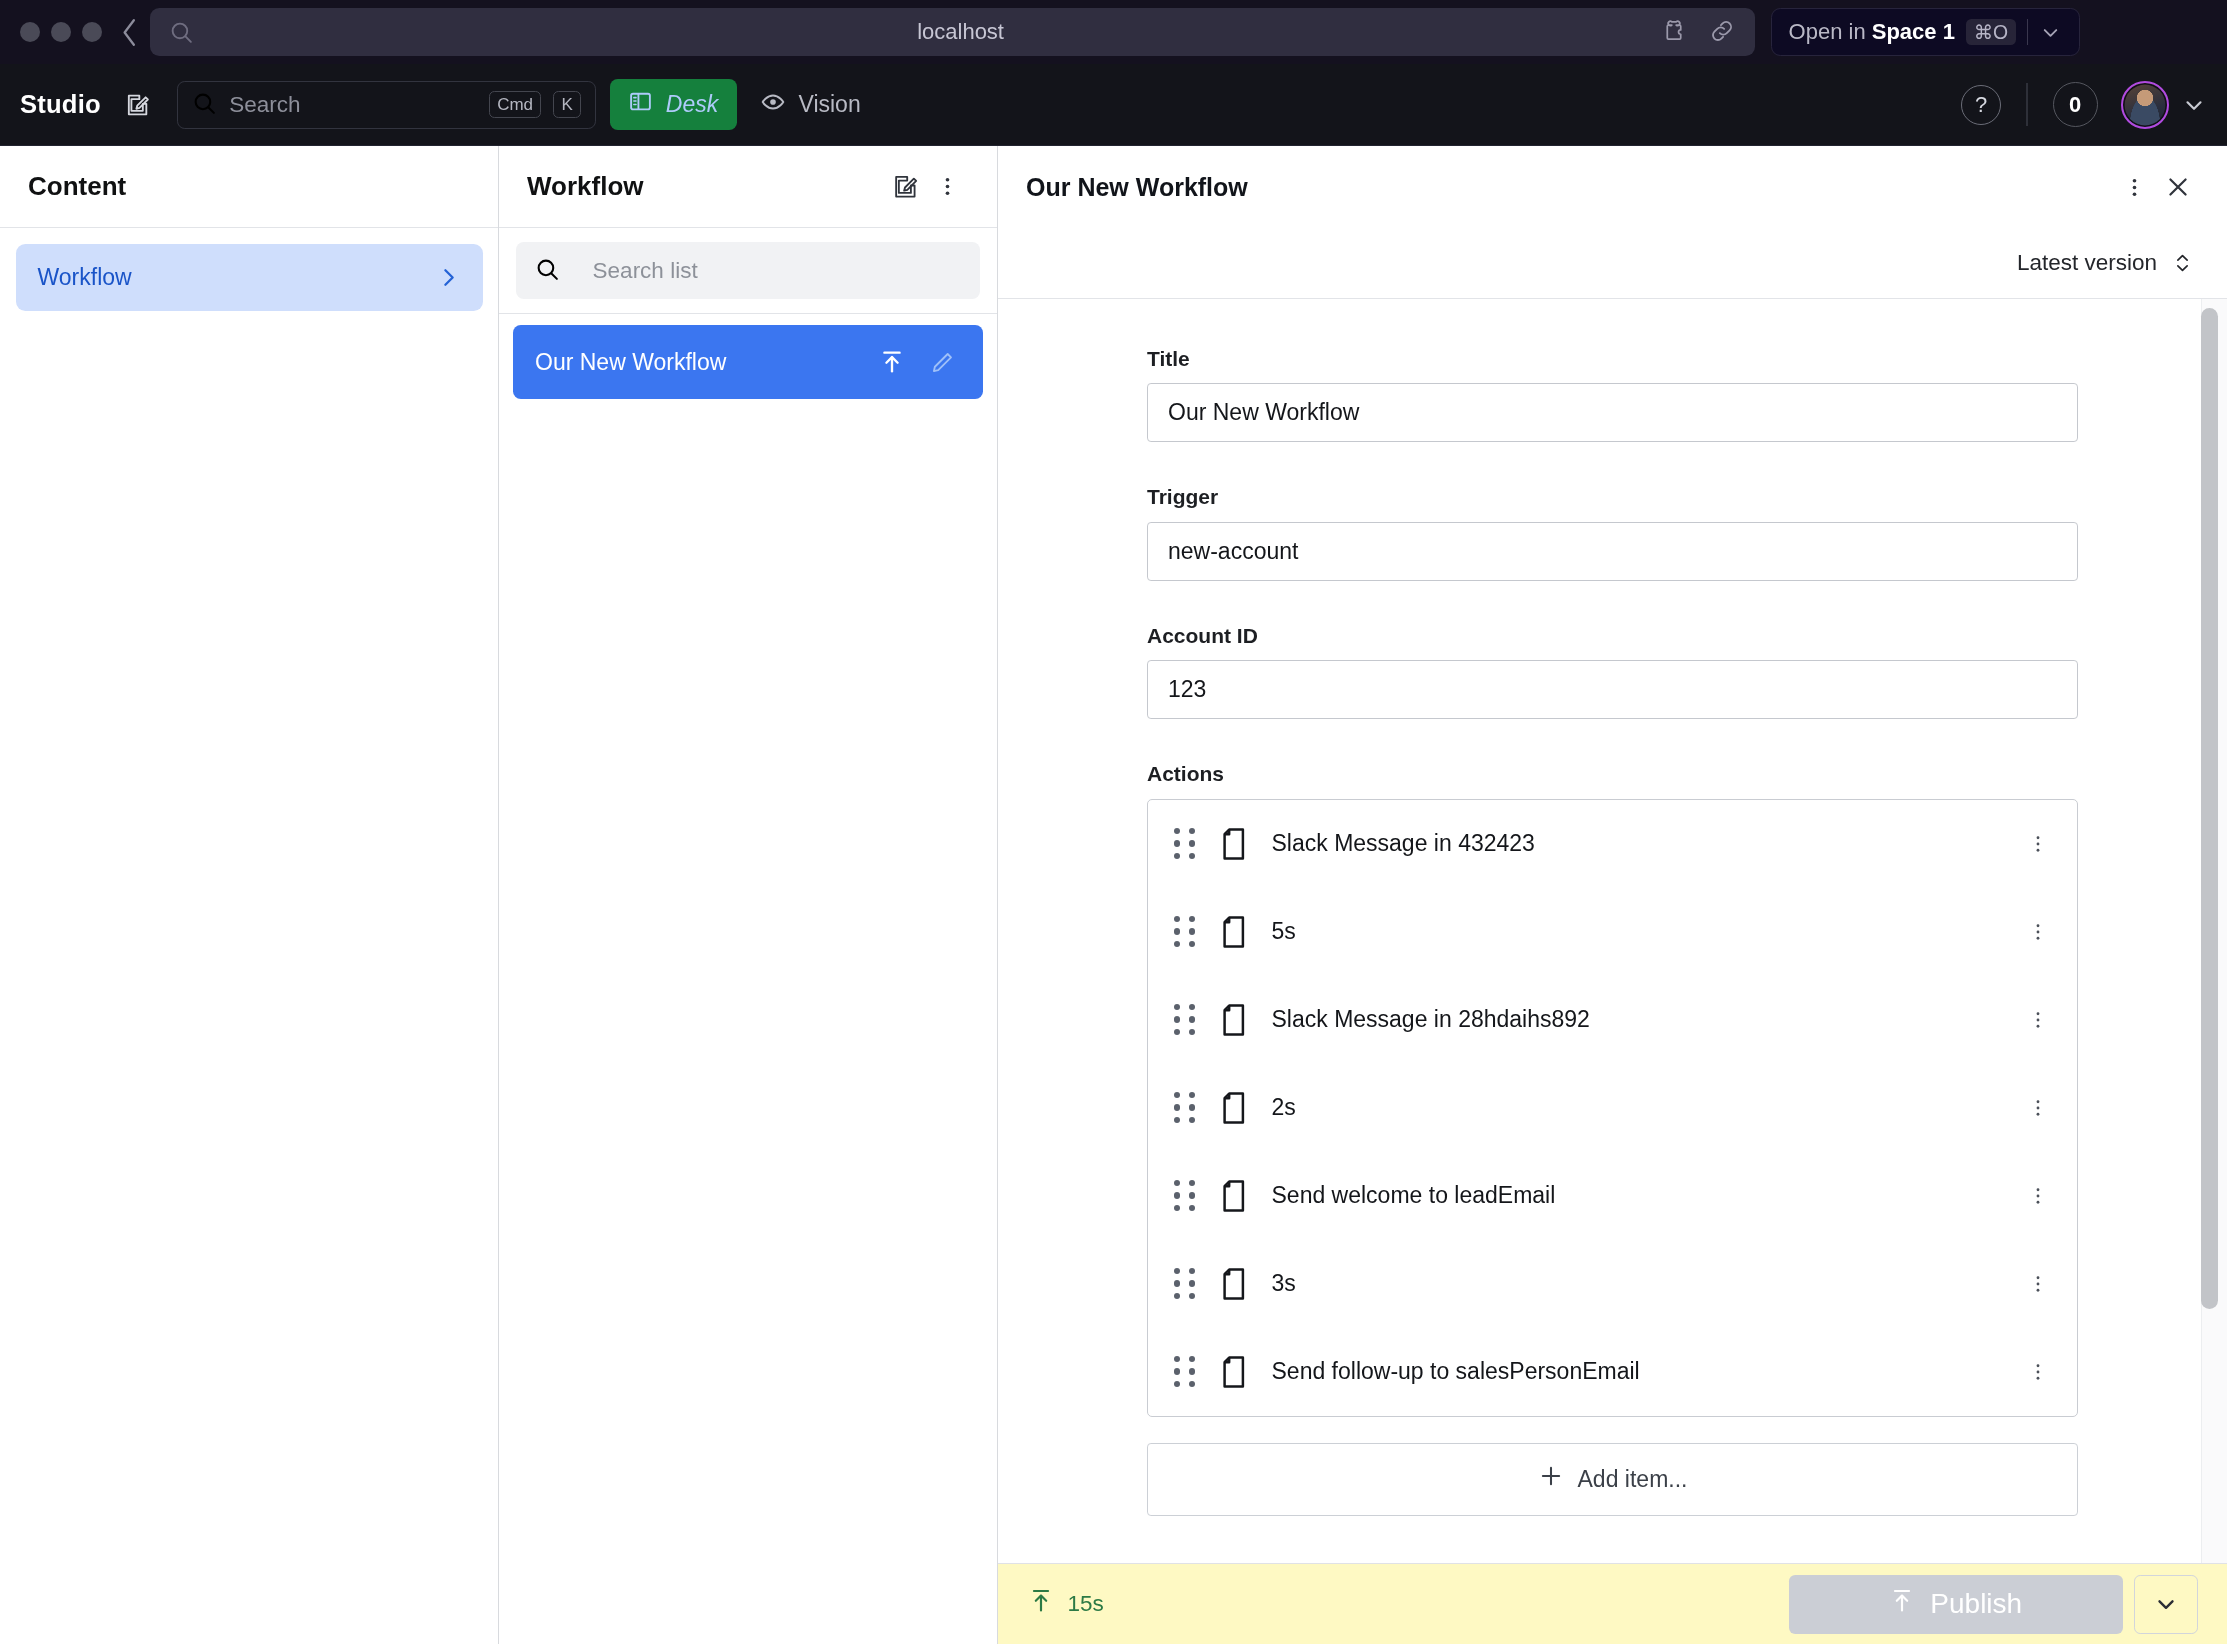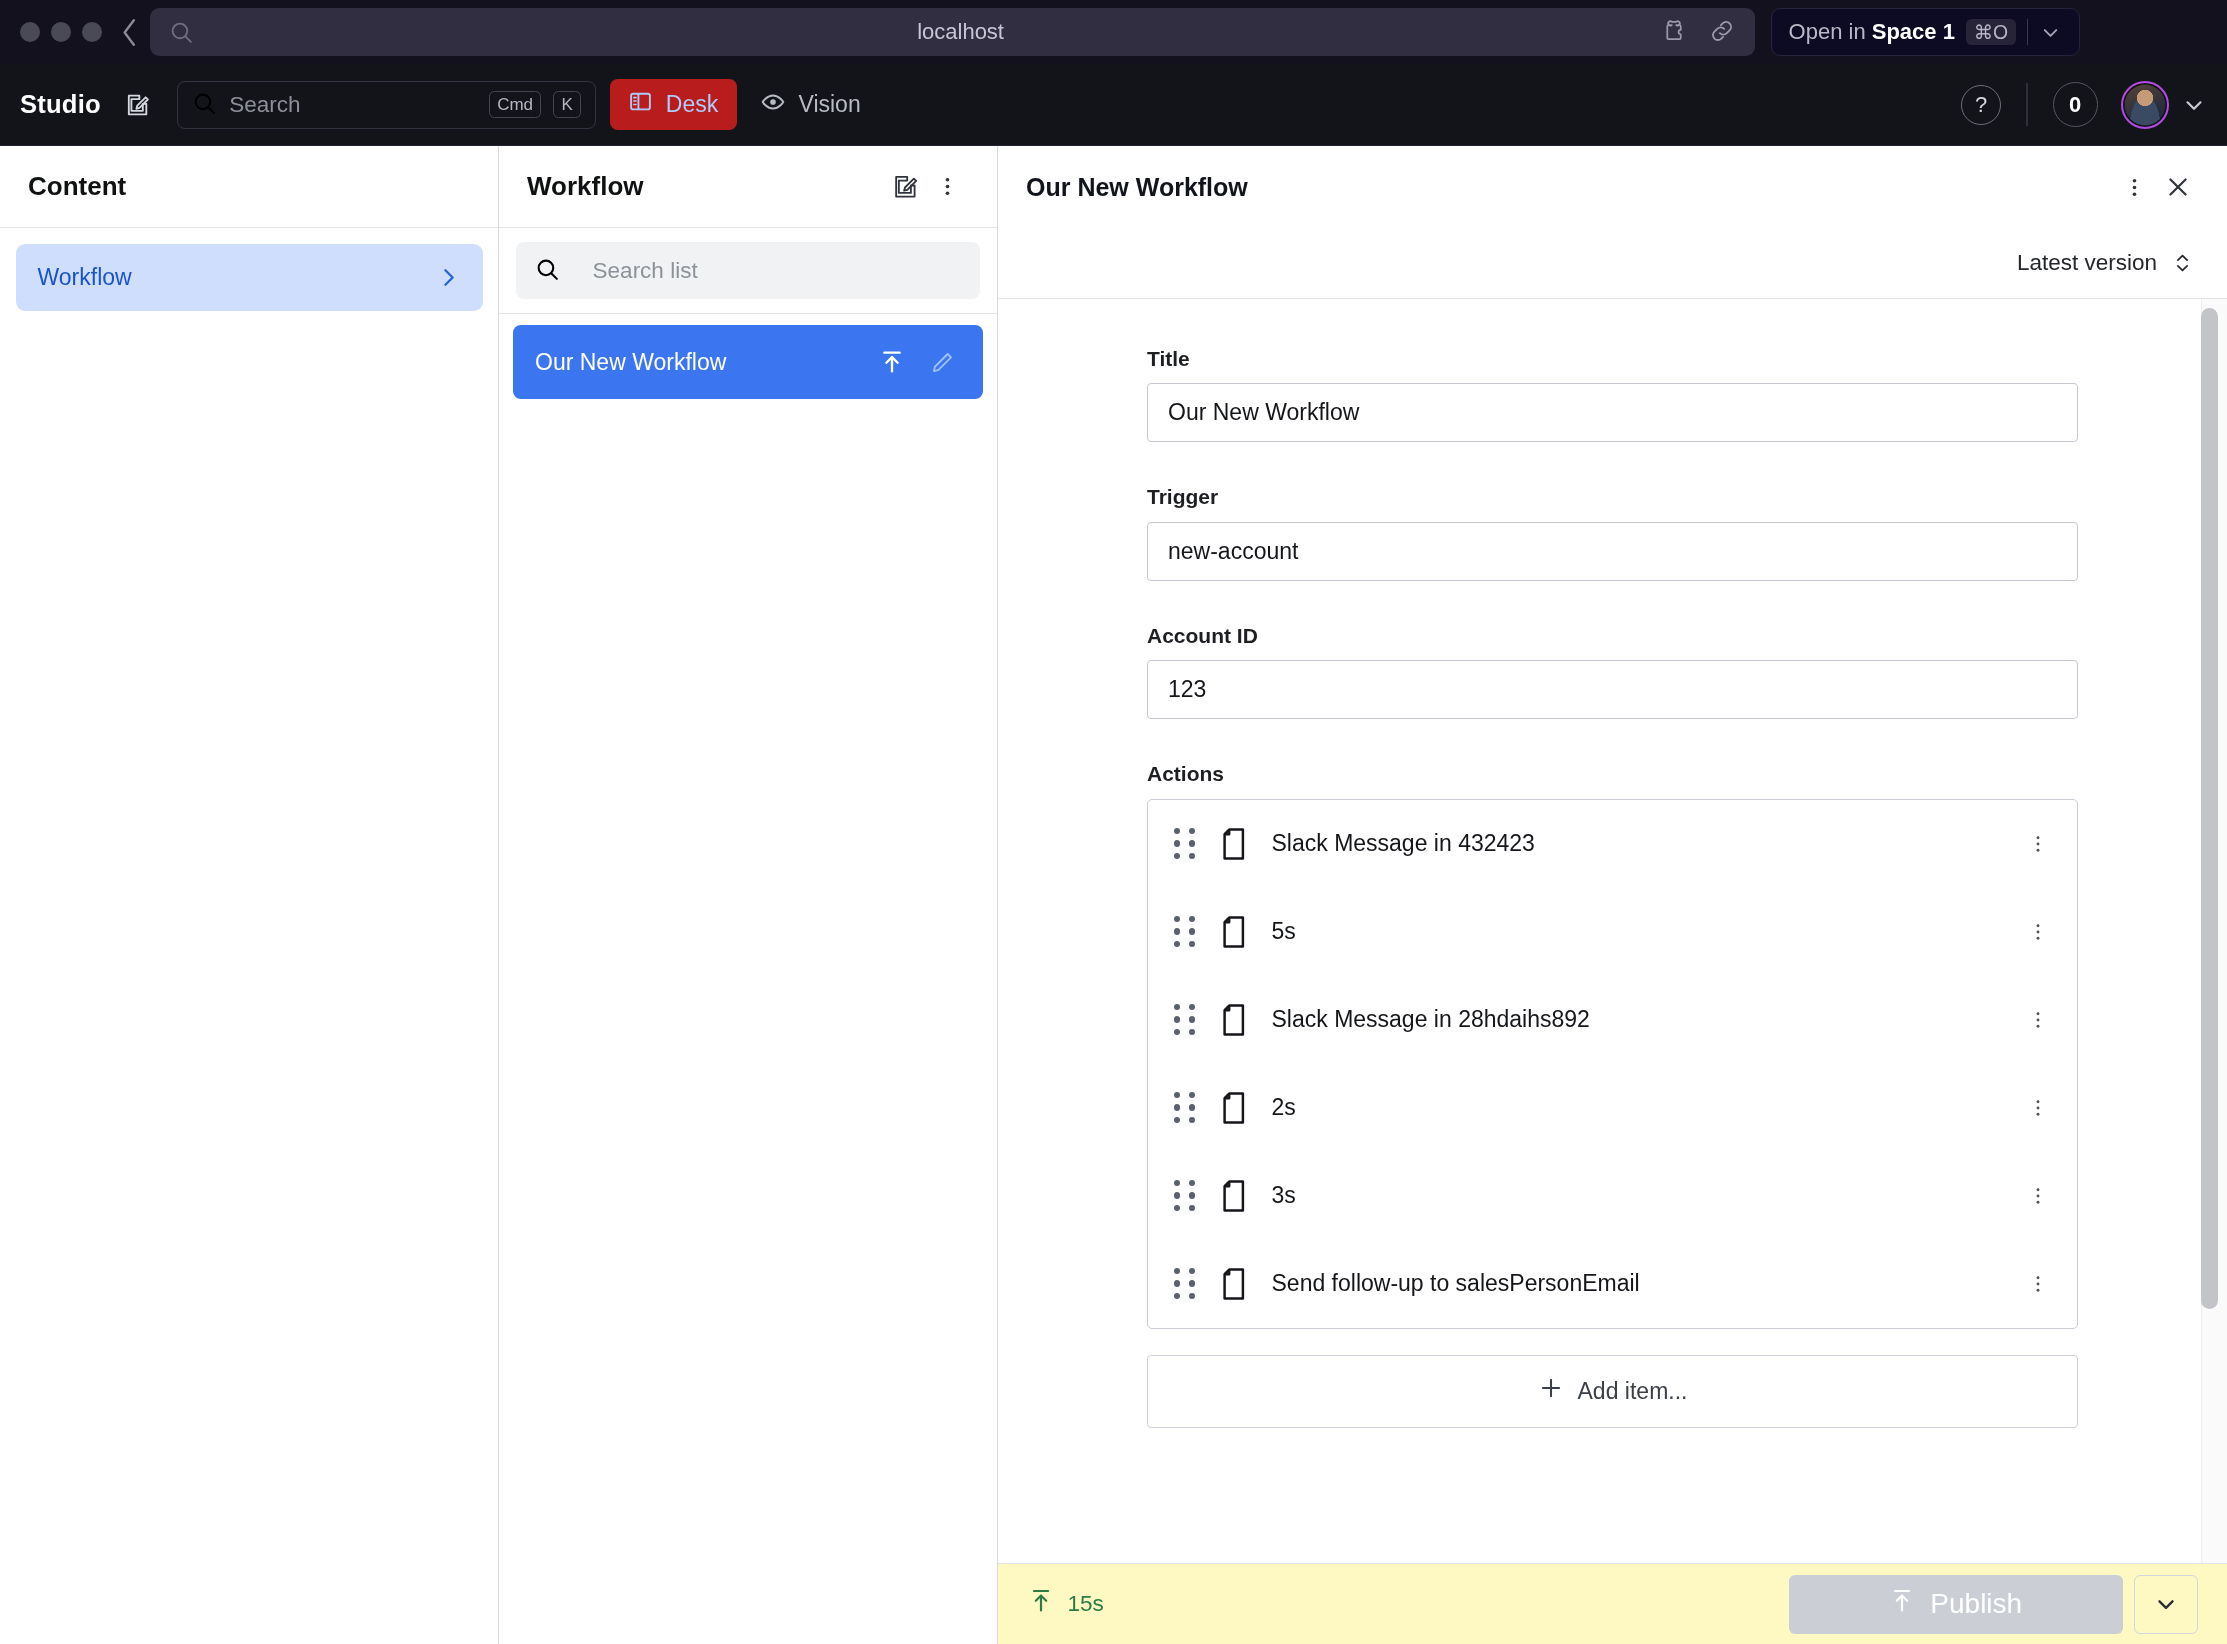--- a/index.html
+++ b/index.html
@@ -70,21 +70,21 @@
   .search-box .ph { color:#8d8f9a; font-size: 22.5px; flex:1; }
   .kbd {
     border:0.8px solid #44464f; border-radius:5.4px; color:#b4b6c0;
     font-size:17px; padding: 2.3px 7px; line-height: 1.15;
   }
   .tabs { display:flex; align-items:center; margin-left: 14px; gap: 4.7px; }
   .tab {
     display:flex; align-items:center; gap: 12.4px; padding: 0 18.6px;
     height: 51px; border-radius: 7.8px; font-size: 23px; color:#b8bac4;
   }
-  .tab.active { background:#b91c1c; color:#aecbfa; }
+  .tab.active { background:#15803d; color:#aecbfa;font-style:italic; }
   .hdr-right { margin-left:auto; display:flex; align-items:center; gap: 0px; }
   .circ-btn {
     width:40px; height:40px; border-radius:50%; border:1.6px solid #6b6d78;
     display:flex; align-items:center; justify-content:center; color:#d6d8e0; font-size:22px;
   }
   .vdiv { width:1.6px; height:43px; background:#2e3039; margin: 0 25px; }
   .count-badge {
     width:45px; height:45px; border-radius:50%; border:1.6px solid #55575f;
     display:flex; align-items:center; justify-content:center; color:#ffffff;
     font-size:22px; font-weight:600;
@@ -532,20 +532,44 @@
               <span class="action-label">2s</span>
               <span class="action-more">
                 <svg width="20" height="20" viewBox="0 0 24 24">
                     <circle cx="12" cy="4.5" r="1.7" fill="currentColor"></circle>
                     <circle cx="12" cy="12" r="1.7" fill="currentColor"></circle>
                     <circle cx="12" cy="19.5" r="1.7" fill="currentColor"></circle>
                   </svg>
               </span>
             </div>
 
+            <div class="action-row">
+              <span class="drag-handle">
+                  <i></i>
+                  <i></i>
+                  <i></i>
+                  <i></i>
+                  <i></i>
+                  <i></i>
+                </span>
+              <span class="action-file-icon">
+                <svg width="29.5" height="34" viewBox="0 0 22 26" fill="none" stroke="currentColor">
+                    <path d="M7.5 2H18v22H4V5.5z" stroke-width="1.9" stroke-linejoin="round"></path>
+                    <path d="M7.5 2v3.5H4" stroke-width="1.9" stroke-linejoin="round"></path>
+                  </svg>
+              </span>
+              <span class="action-label">Send welcome to leadEmail</span>
+              <span class="action-more">
+                <svg width="20" height="20" viewBox="0 0 24 24">
+                    <circle cx="12" cy="4.5" r="1.7" fill="currentColor"></circle>
+                    <circle cx="12" cy="12" r="1.7" fill="currentColor"></circle>
+                    <circle cx="12" cy="19.5" r="1.7" fill="currentColor"></circle>
+                  </svg>
+              </span>
+            </div>
 
             <div class="action-row">
               <span class="drag-handle">
                   <i></i>
                   <i></i>
                   <i></i>
                   <i></i>
                   <i></i>
                   <i></i>
                 </span>

